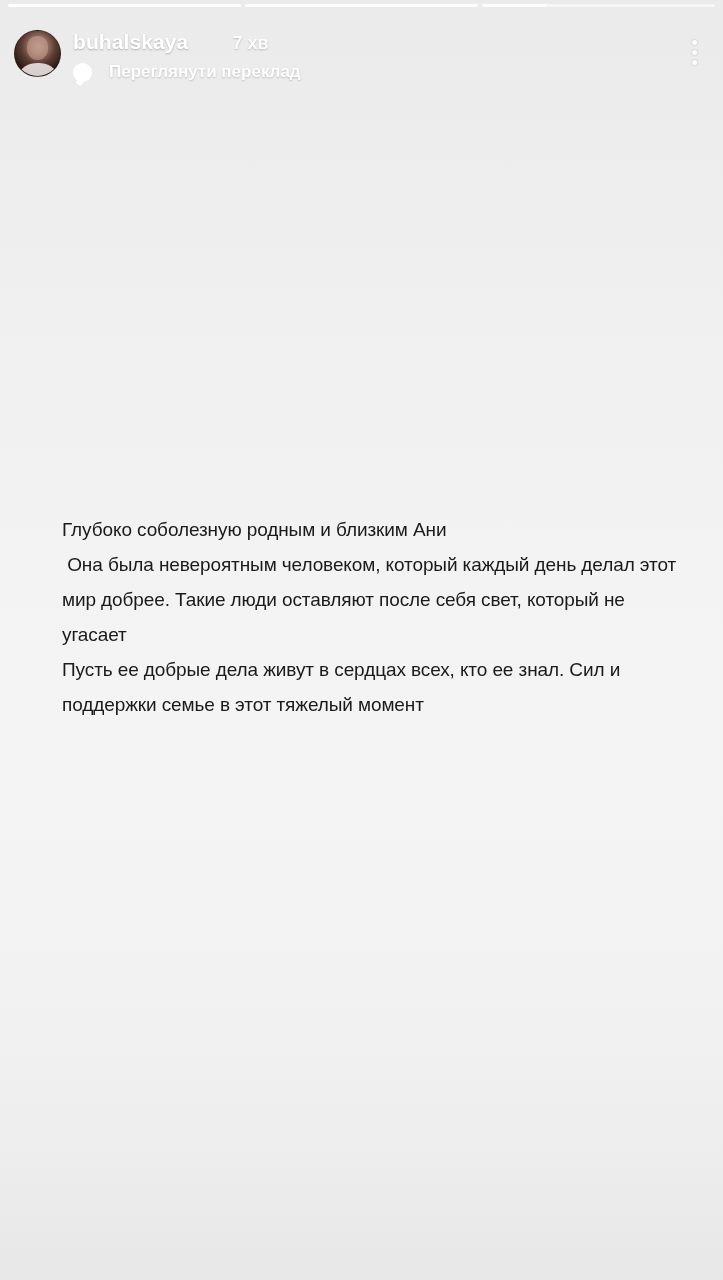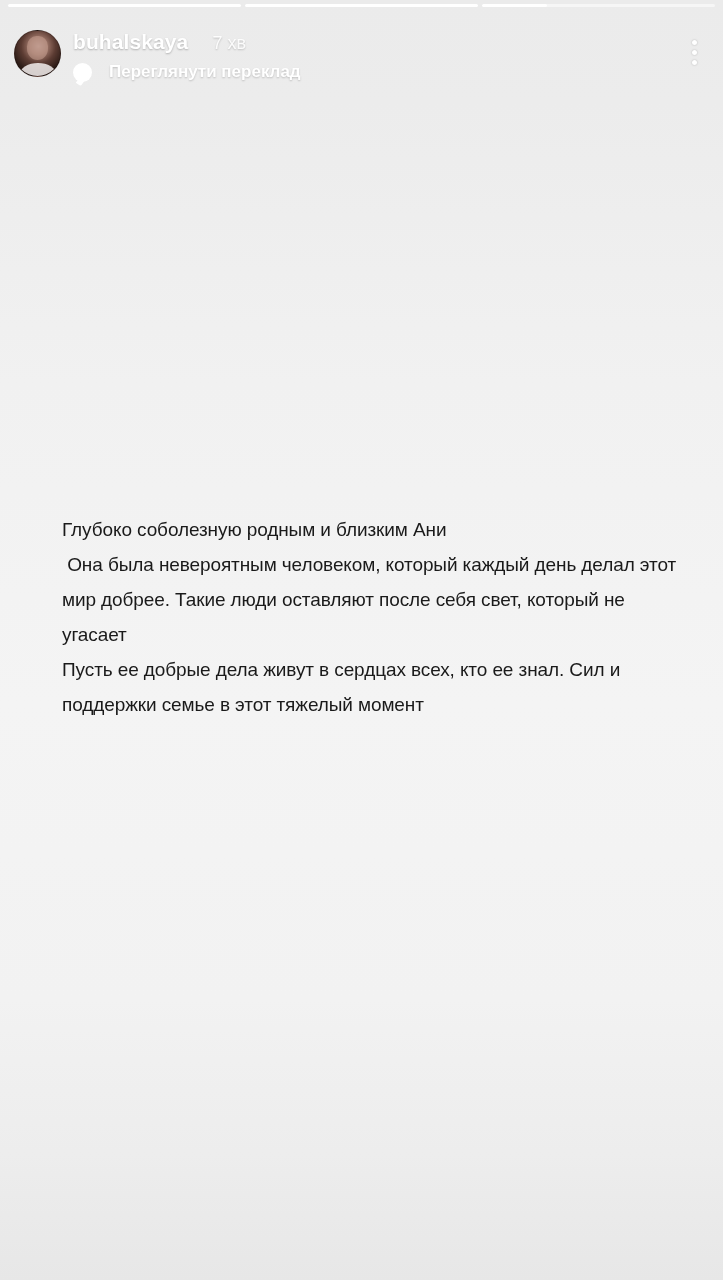--- a/index.html
+++ b/index.html
@@ -97,35 +97,36 @@
 
   .meta {
     margin-left: 12px;
     margin-top: 10px;
     flex: 1 1 auto;
     min-width: 0;
   }
   .meta-line1 {
     display: flex;
     align-items: baseline;
-    gap: 24px;
+    gap: 12px;
     white-space: nowrap;
   }
   .username {
     color: #ffffff;
     font-size: 21px;
     font-weight: bold;
     letter-spacing: 0.1px;
     text-shadow: 0 1px 2px rgba(0,0,0,0.25);
   }
   .timestamp {
     color: rgba(255,255,255,0.92);
     font-size: 18px;
-    font-weight: normal;
+    font-weight: bold;
     text-shadow: 0 1px 2px rgba(0,0,0,0.2);
+    margin-left: 32px;
   }
   .meta-line2 {
     display: flex;
     align-items: center;
     gap: 17px;
     margin-top: 8px;
   }
   .translate-icon {
     width: 19px;
     height: 19px;

